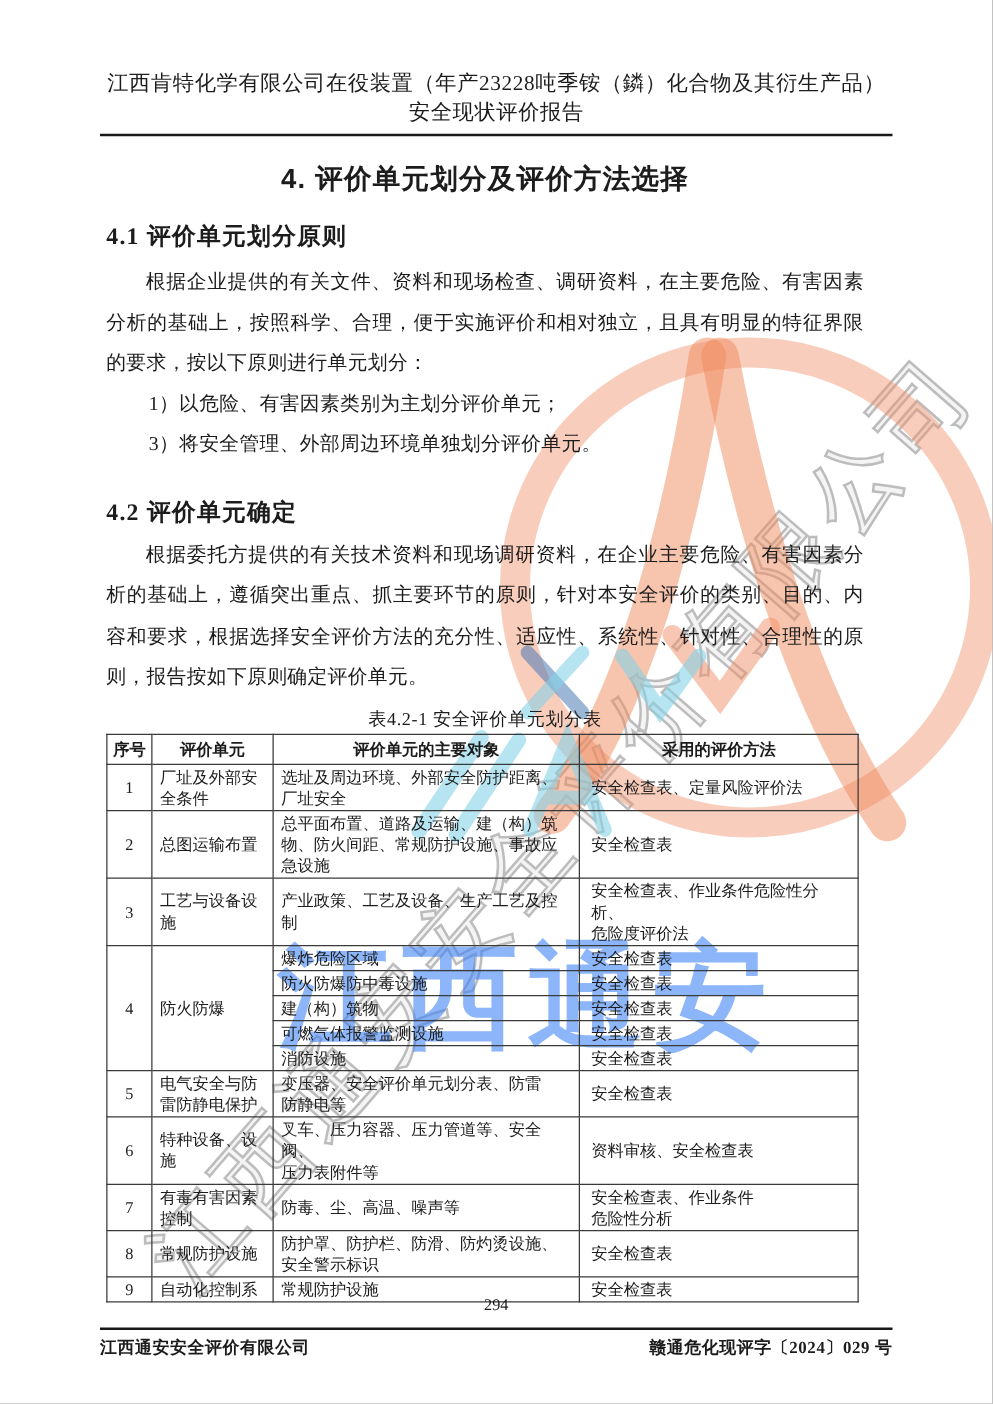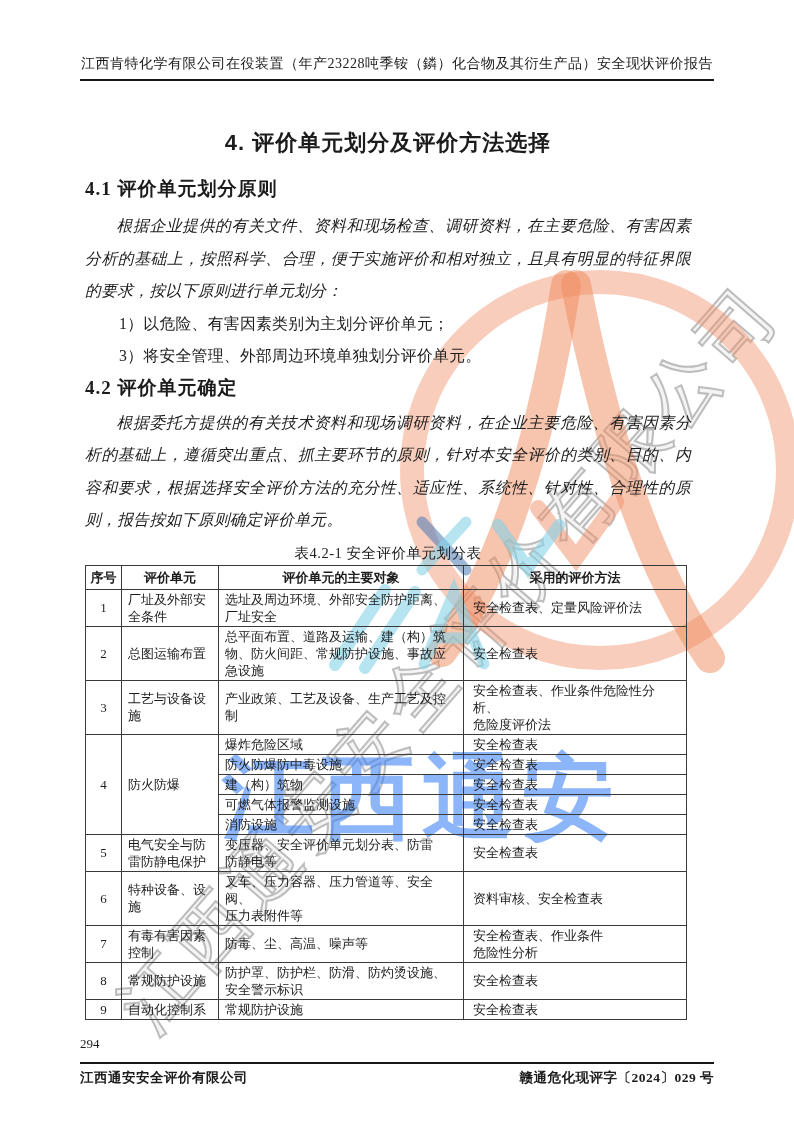--- a/index.html
+++ b/index.html
@@ -20,33 +20,33 @@
   }
   .wm-red {
     position:absolute; left:222px; top:736px;
     font-size:92px; letter-spacing:8px; white-space:nowrap; font-weight:bold;
     font-family:"Liberation Serif","DejaVu Serif",serif;
     color:#3b82f6; opacity:0.58;
   }
   .wm-logo { position:absolute; left:380px; top:240px; overflow:visible; }
   
   .header { position:absolute; top:55px; left:80px; right:80px; z-index:1; }
-  .header-title { text-align:center; font-size:14px; letter-spacing:0.5px; }
+  .header-title { text-align:center; font-size:17px; letter-spacing:0.5px; }
   .header-rule { margin-top:6px; border-bottom:2.5px solid #181818; }
   
   .main { position:absolute; top:112px; left:85px; right:103px; z-index:1; }
   .doc-title {
     margin:16px 0 0; text-align:center; font-size:22px; font-weight:bold;
     font-family:"Liberation Sans","DejaVu Sans",sans-serif; letter-spacing:1px;
   }
   .sec-heading { margin:18px 0 0; font-size:19px; font-weight:bold; letter-spacing:1px; }
-  .sec-heading.second { margin-top:2px; }
+  .sec-heading.second { margin-top:24px; }
   .body-p {
     margin:8px 0 0; font-size:15.8px; line-height:32.5px;
-    text-align:justify; text-indent:2em; letter-spacing:0.3px;font-style:italic;
+    text-align:justify; text-indent:2em; letter-spacing:0.3px;
   }
   .body-p.second { margin-top:6px; }
   .list-item { margin:0 0 0 34px; font-size:15.8px; line-height:32.5px; letter-spacing:0.3px; }
   .tbl-caption { margin:7px 0 2px; text-align:center; font-size:14.5px; letter-spacing:0.5px; }
   
   table.unit-table {
     width:601px; border-collapse:collapse; table-layout:fixed;
     border:1.5px solid #3a3a3a;
   }
   .unit-table th, .unit-table td {
@@ -56,21 +56,21 @@
   .unit-table th {
     font-family:"Liberation Sans","DejaVu Sans",sans-serif; font-weight:bold;
     text-align:center; padding:3px 7px;
   }
   .unit-table th.c-no { text-align:center; padding:3px 1px;margin-top:16px; }
   .unit-table td { padding:1px 6px; white-space:pre-line; }
   .unit-table td.c-no { text-align:center; padding:1px 1px; }
   .unit-table td.c-mth { padding-left:9px; }
   
   .footer { position:absolute; left:80px; right:80px; top:1036px; z-index:1; }
-  .page-number { text-align:left; font-size:13px; }
+  .page-number { text-align:center; font-size:13px; }
   .footer-rule { margin-top:10px; border-bottom:2px solid #181818; }
   .footer-row {
     margin-top:5px; display:flex; justify-content:space-between;
     font-size:13.5px; font-weight:bold; letter-spacing:0.5px;
   }
 </style>
 </head>
 <body>
 
 <div class="page">

